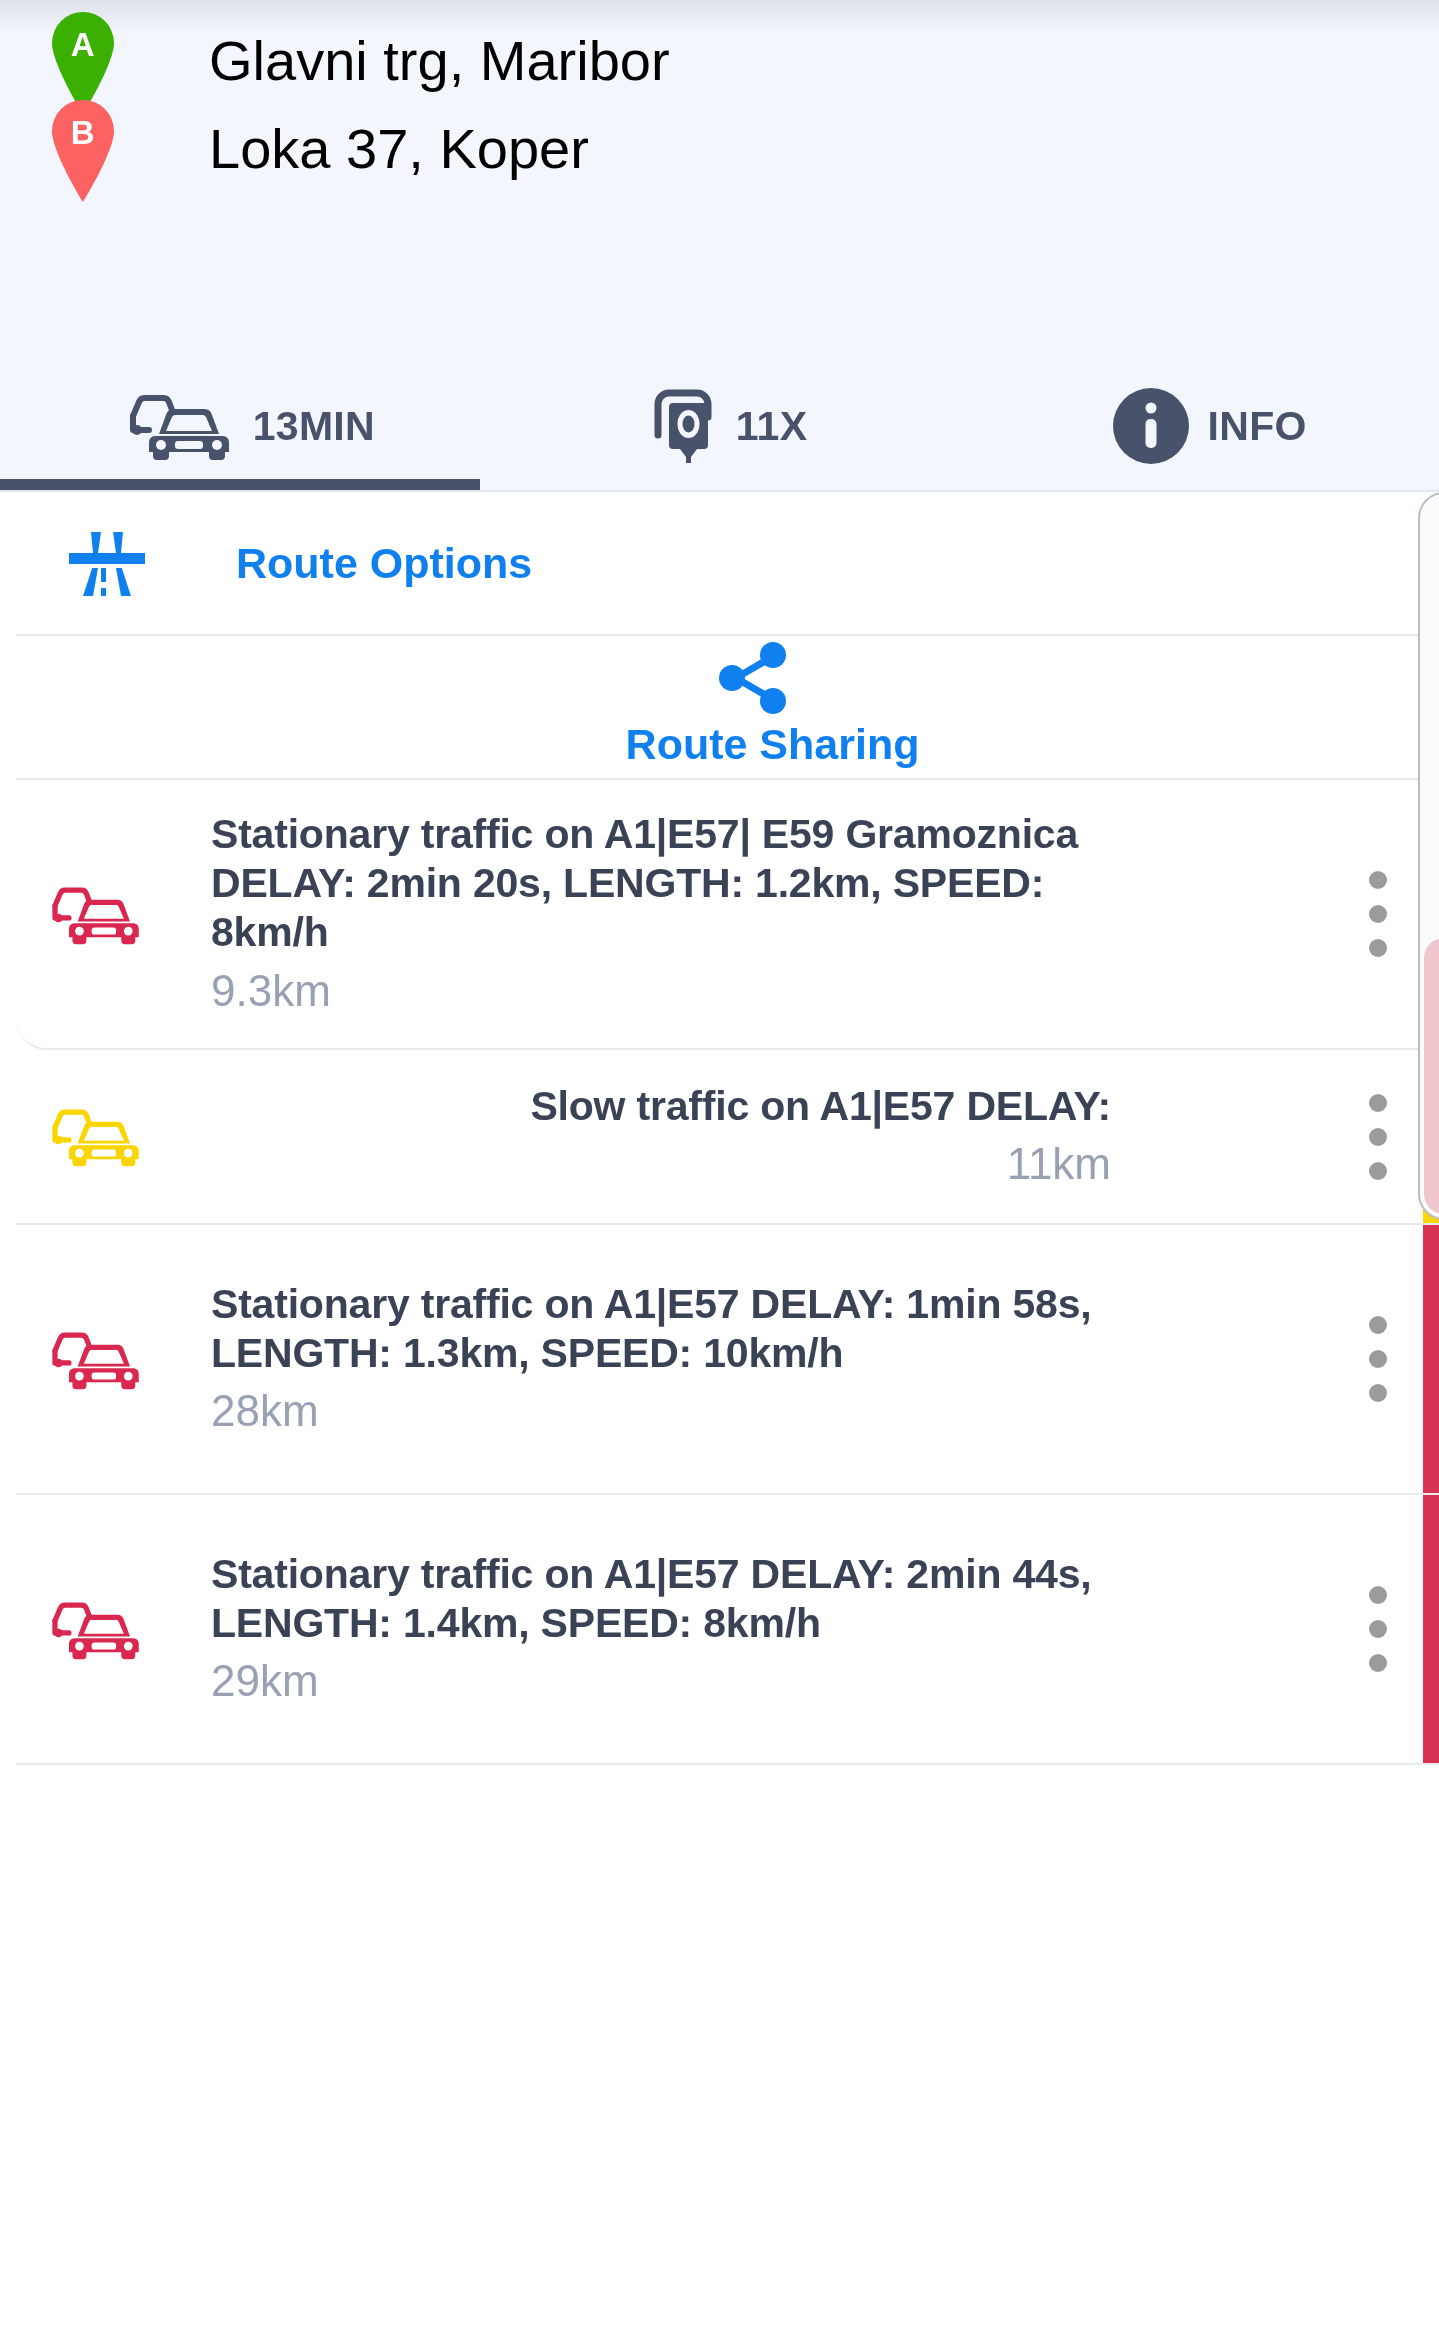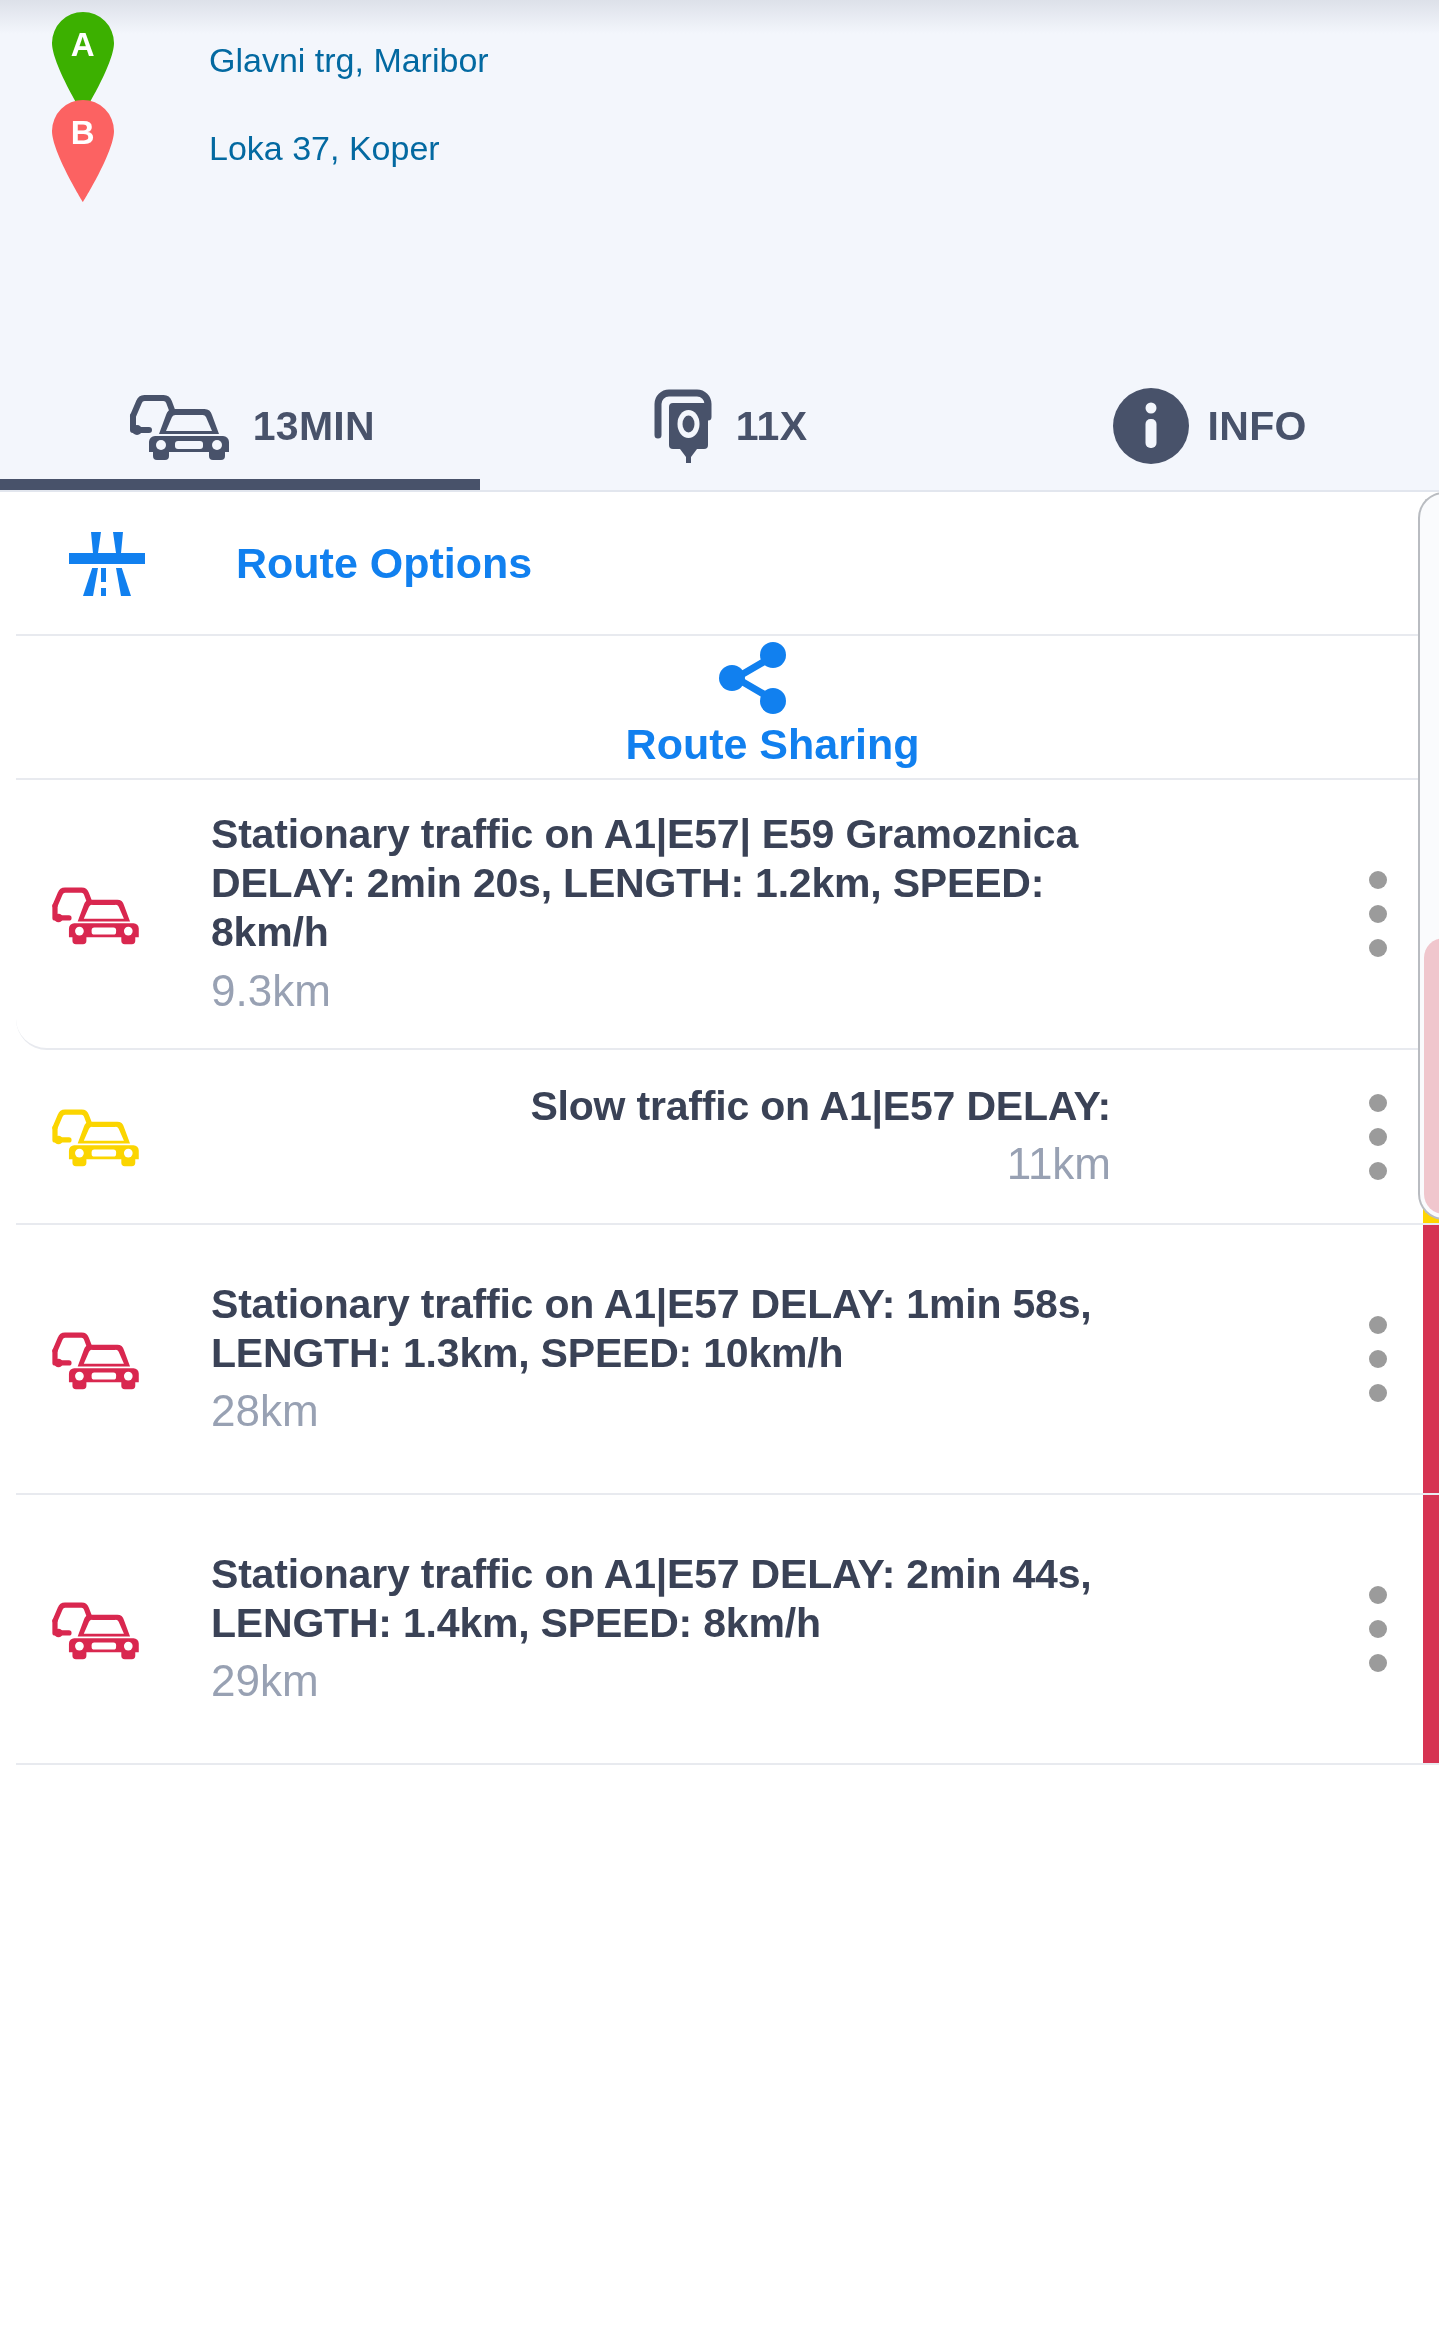--- a/index.html
+++ b/index.html
@@ -59,23 +59,23 @@
     width: 74px;
     text-align: center;
     font-size: 33px;
     font-weight: 700;
     color: #ffffff;
     letter-spacing: .5px;
   }
 
   .addr-text {
     margin-left: 89px;
-    font-size: 34px;
+    font-size: 56px;
     font-weight: 400;
-    color: #0369a1;
+    color: #000000;
     white-space: nowrap;
   }
 
   
   .tabbar {
     position: absolute;
     left: 10px; top: 362px;
     width: 1439px;
     height: 128px;
     display: flex;

